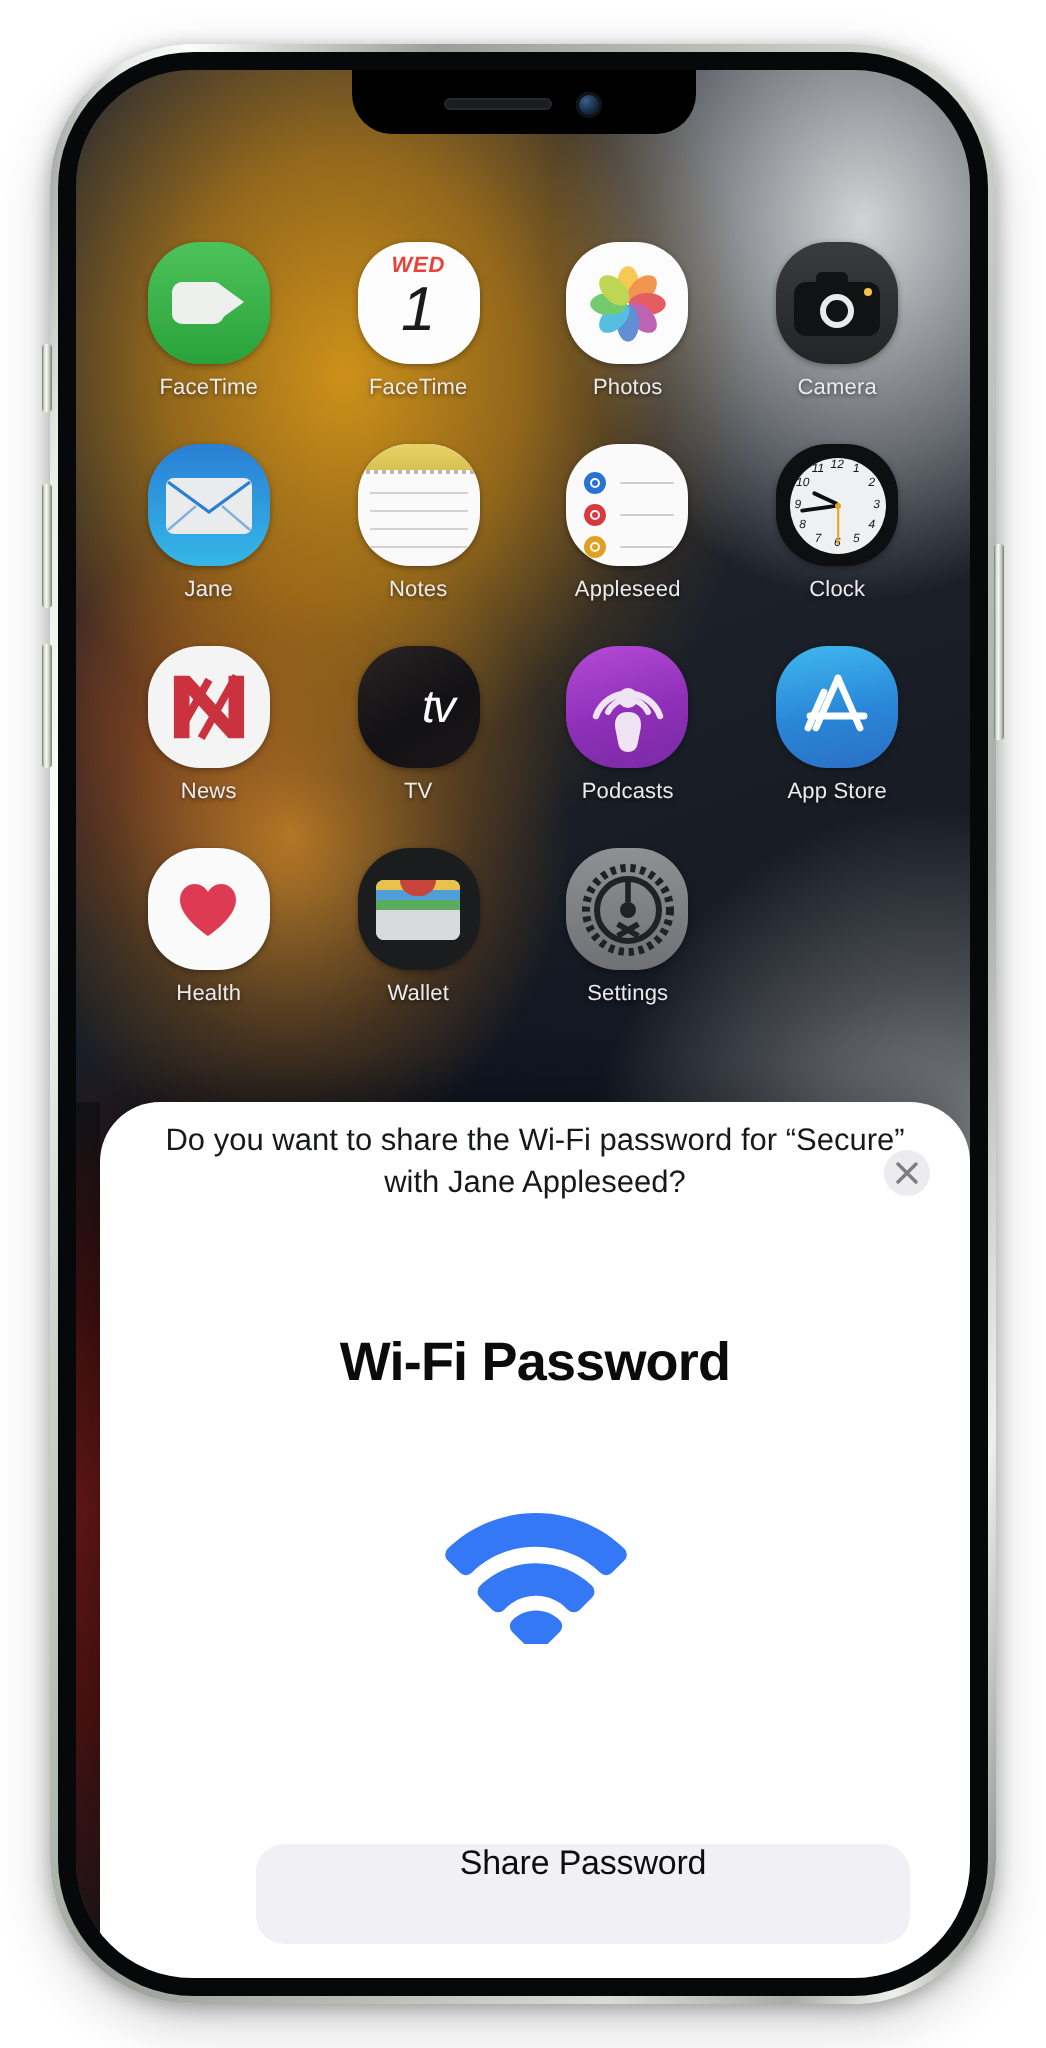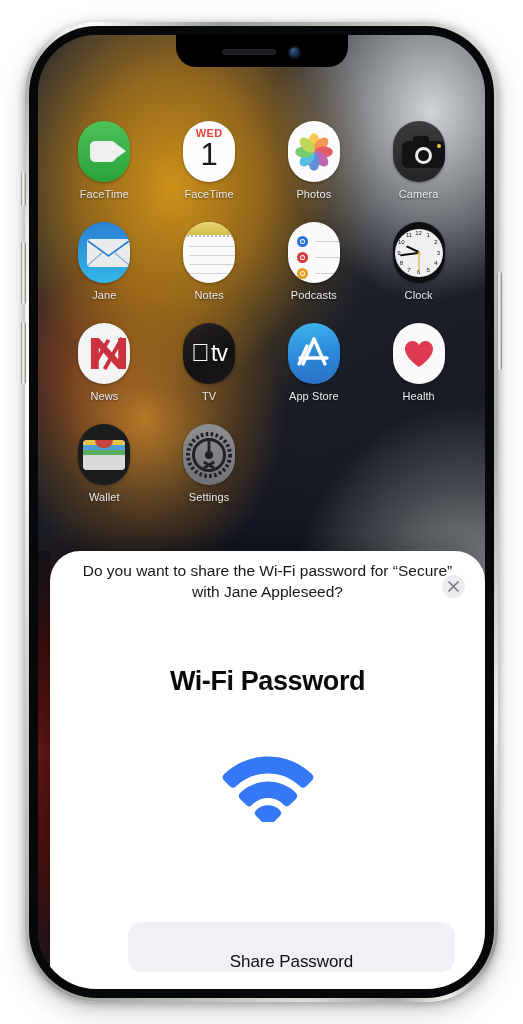--- a/index.html
+++ b/index.html
@@ -106,24 +106,25 @@
     position: absolute;
     left: 0; top: 86px; right: 0;
     padding: 0 14px;
     display: grid;
     grid-template-columns: repeat(4, 1fr);
     row-gap: 22px;
     z-index: 4;
   }
   .app { display:flex; flex-direction:column; align-items:center; }
   .app-icon {
-    width: 52px; height: 61px;
+    width: 61px; height: 61px;
     border-radius: 26px;
     position: relative; overflow: hidden;
     box-shadow: 0 1px 3px rgba(0,0,0,.35);
+    font-style: italic;
   }
   .app-label {
     margin-top: 6px;
     font-size: 11px; color: #ebebed;
     text-shadow: 0 1px 2px rgba(0,0,0,.55);
     letter-spacing: .1px; white-space: nowrap;
   }
 
   
   .ic-facetime { background: linear-gradient(180deg,#4cc25a 0%,#2aa23a 100%); }
@@ -244,21 +245,21 @@
     display:block;
   }
 
   #share-button {
     position:absolute;
     left: 78px; right: 30px;
     top: 371px;
     height: 50px;
     background: #f1f1f5;
     border-radius: 14px;
-    display:flex;align-items:flex-end;justify-content:center;
+    display:flex;align-items:flex-start;justify-content:center;
     cursor:pointer;
     border: none;
   }
   #share-button-label {
     font-size: 17px; color: #0d0d0f; letter-spacing: -.1px;
   }
 </style>
 </head>
 <body>
 
@@ -367,21 +368,21 @@
               </span>
             <span class="bar"></span>
           </div>
           <div class="row" style="top:46px;color:#e0a022">
             <span class="dot">
                 <i></i>
               </span>
             <span class="bar"></span>
           </div>
         </div>
-        <div class="app-label">Podcasts</div>
+        <div class="app-label">Appleseed</div>
       </div>
 
       <div class="app">
         <div class="app-icon ic-clock">
           <div class="face">
             <span class="num" style="left:50%;top:9%">12</span>
             <span class="num" style="left:70%;top:13%">1</span>
             <span class="num" style="left:86%;top:29%">2</span>
             <span class="num" style="left:91%;top:50%">3</span>
             <span class="num" style="left:86%;top:71%">4</span>
@@ -417,20 +418,33 @@
       </div>
 
       <div class="app">
         <div class="app-icon ic-tv">
           <span class="apple"></span>
           <span class="tvt">tv</span>
         </div>
         <div class="app-label">TV</div>
       </div>
 
+      <div class="app">
+        <div class="app-icon ic-podcasts">
+          <svg width="44" height="44" viewBox="0 0 44 44">
+            <g stroke="#f0e4f4" fill="none" stroke-linecap="round">
+              <path d="M6 26 A17 17 0 0 1 38 26" stroke-width="3.2"></path>
+              <path d="M12 24 A11 11 0 0 1 32 24" stroke-width="3"></path>
+            </g>
+            <circle cx="22" cy="17" r="5" fill="#f0e4f4"></circle>
+            <path d="M22 24 c5 0 7 3 6.4 8 l-1.6 8 c-.5 2.6-2.3 4-4.8 4 s-4.3-1.4-4.8-4 l-1.6-8 c-.6-5 1.4-8 6.4-8 z" fill="#f0e4f4"></path>
+          </svg>
+        </div>
+        <div class="app-label">Podcasts</div>
+      </div>
 
       <div class="app">
         <div class="app-icon ic-appstore">
           <svg width="40" height="40" viewBox="0 0 40 40">
             <g stroke="#ffffff" stroke-width="3.4" stroke-linecap="round" fill="none">
               <line x1="20" y1="5" x2="31" y2="30"></line>
               <line x1="20" y1="5" x2="9" y2="30"></line>
               <line x1="13" y1="12" x2="5" y2="30"></line>
               <line x1="6" y1="24" x2="33" y2="24"></line>
             </g>

